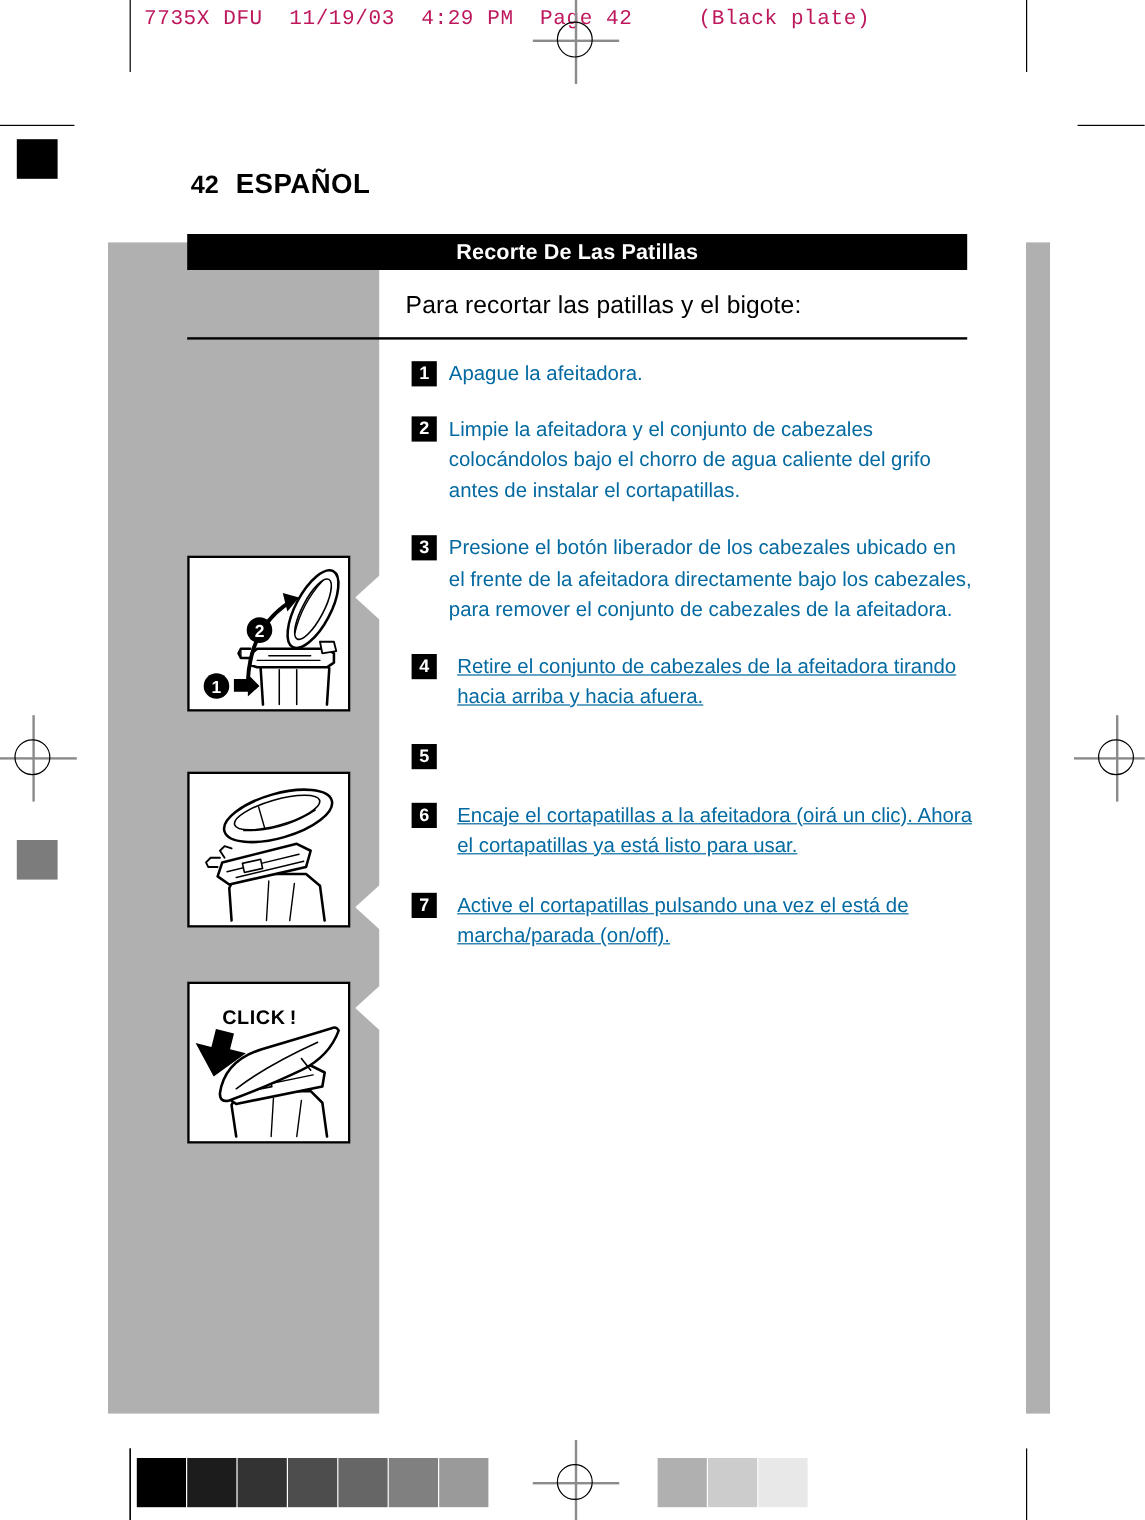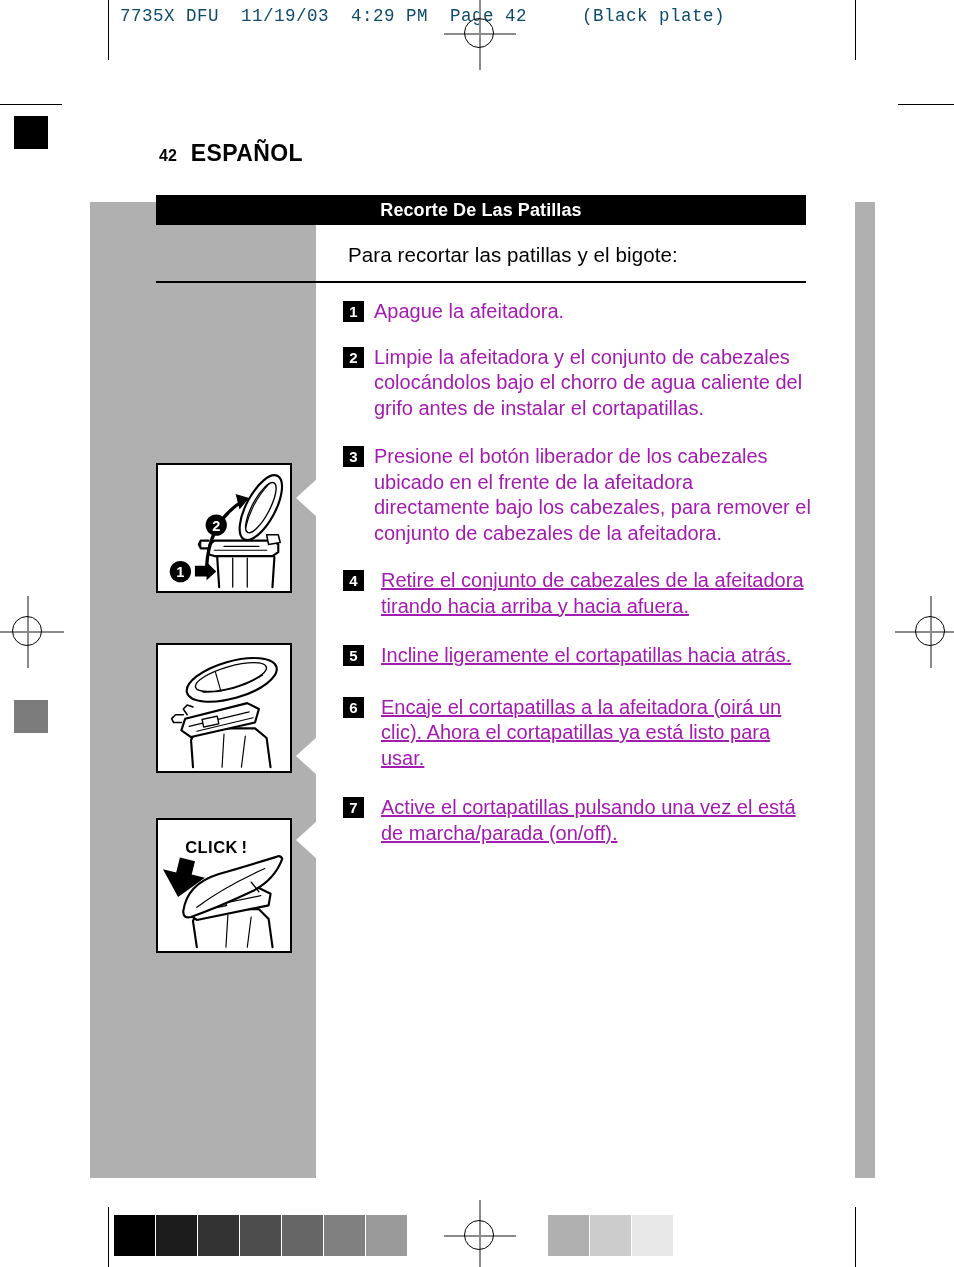--- a/index.html
+++ b/index.html
@@ -17,21 +17,21 @@
   }
 
   
   .slug {
     position: absolute;
     left: 120px;
     top: 6px;
     font-family: "Liberation Mono", "DejaVu Sans Mono", monospace;
     font-size: 17.5px;
     letter-spacing: 0.5px;
-    color: #0c4a6e;
+    color: #be185d;
     white-space: pre;
   }
   .crop-v {
     position: absolute;
     width: 0;
     border-left: 1.6px solid #000;
   }
   .crop-v.tl { left: 108px; top: 0; height: 60px; }
   .crop-v.tr { left: 855px; top: 0; height: 60px; }
   .crop-v.bl { left: 108px; top: 1207px; height: 60px; }
@@ -118,21 +118,21 @@
 
   .page-head {
     position: absolute;
     left: 159px;
     top: 140px;
     display: flex;
     align-items: baseline;
     gap: 14px;
   }
   .page-num {
-    font-size: 16px;
+    font-size: 21px;
     font-weight: 600;
     color: #000;
   }
   .lang-title {
     font-size: 23px;
     font-weight: 700;
     letter-spacing: 0.4px;
     color: #000;
   }
 
@@ -150,21 +150,21 @@
   .black-bar-text {
     color: #fff;
     font-size: 18px;
     font-weight: 700;
     letter-spacing: 0.1px;
     text-align: center;
   }
 
   .subtitle {
     position: absolute;
-    left: 348px;
+    left: 338px;
     top: 243px;
     font-size: 20.5px;
     color: #000;
     letter-spacing: 0.1px;
   }
 
   .hrule {
     position: absolute;
     left: 156px;
     top: 281px;
@@ -191,23 +191,23 @@
     height: 21px;
     background: #000;
     color: #fff;
     font-size: 15px;
     font-weight: 700;
     line-height: 21px;
     text-align: center;
     margin-top: 2px;
   }
   .step-text {
-    font-size: 20px;
+    font-size: 17px;
     line-height: 25.5px;
-    color: #a21caf;
+    color: #0369a1;
     margin-left: 10px;
   }
   .step.indent .step-text { margin-left: 17px; text-decoration: underline; }
 
   
   .fig {
     position: absolute;
     left: 156px;
     width: 136px;
     height: 130px;
@@ -400,21 +400,20 @@
     <div class="step-text">Presione el botón liberador de los cabezales ubicado en el frente de la afeitadora directamente bajo los cabezales, para remover el conjunto de cabezales de la afeitadora.</div>
   </div>
 
   <div class="step indent" style="margin-bottom:24px;">
     <div class="step-num">4</div>
     <div class="step-text">Retire el conjunto de cabezales de la afeitadora tirando hacia arriba y hacia afuera.</div>
   </div>
 
   <div class="step indent" style="margin-bottom:26px;">
     <div class="step-num">5</div>
-    <div class="step-text">Incline ligeramente el cortapatillas hacia atrás.</div>
   </div>
 
   <div class="step indent" style="margin-bottom:24px;">
     <div class="step-num">6</div>
     <div class="step-text">Encaje el cortapatillas a la afeitadora (oirá un clic). Ahora el cortapatillas ya está listo para usar.</div>
   </div>
 
   <div class="step indent">
     <div class="step-num">7</div>
     <div class="step-text">Active el cortapatillas pulsando una vez el está de marcha/parada (on/off).</div>

